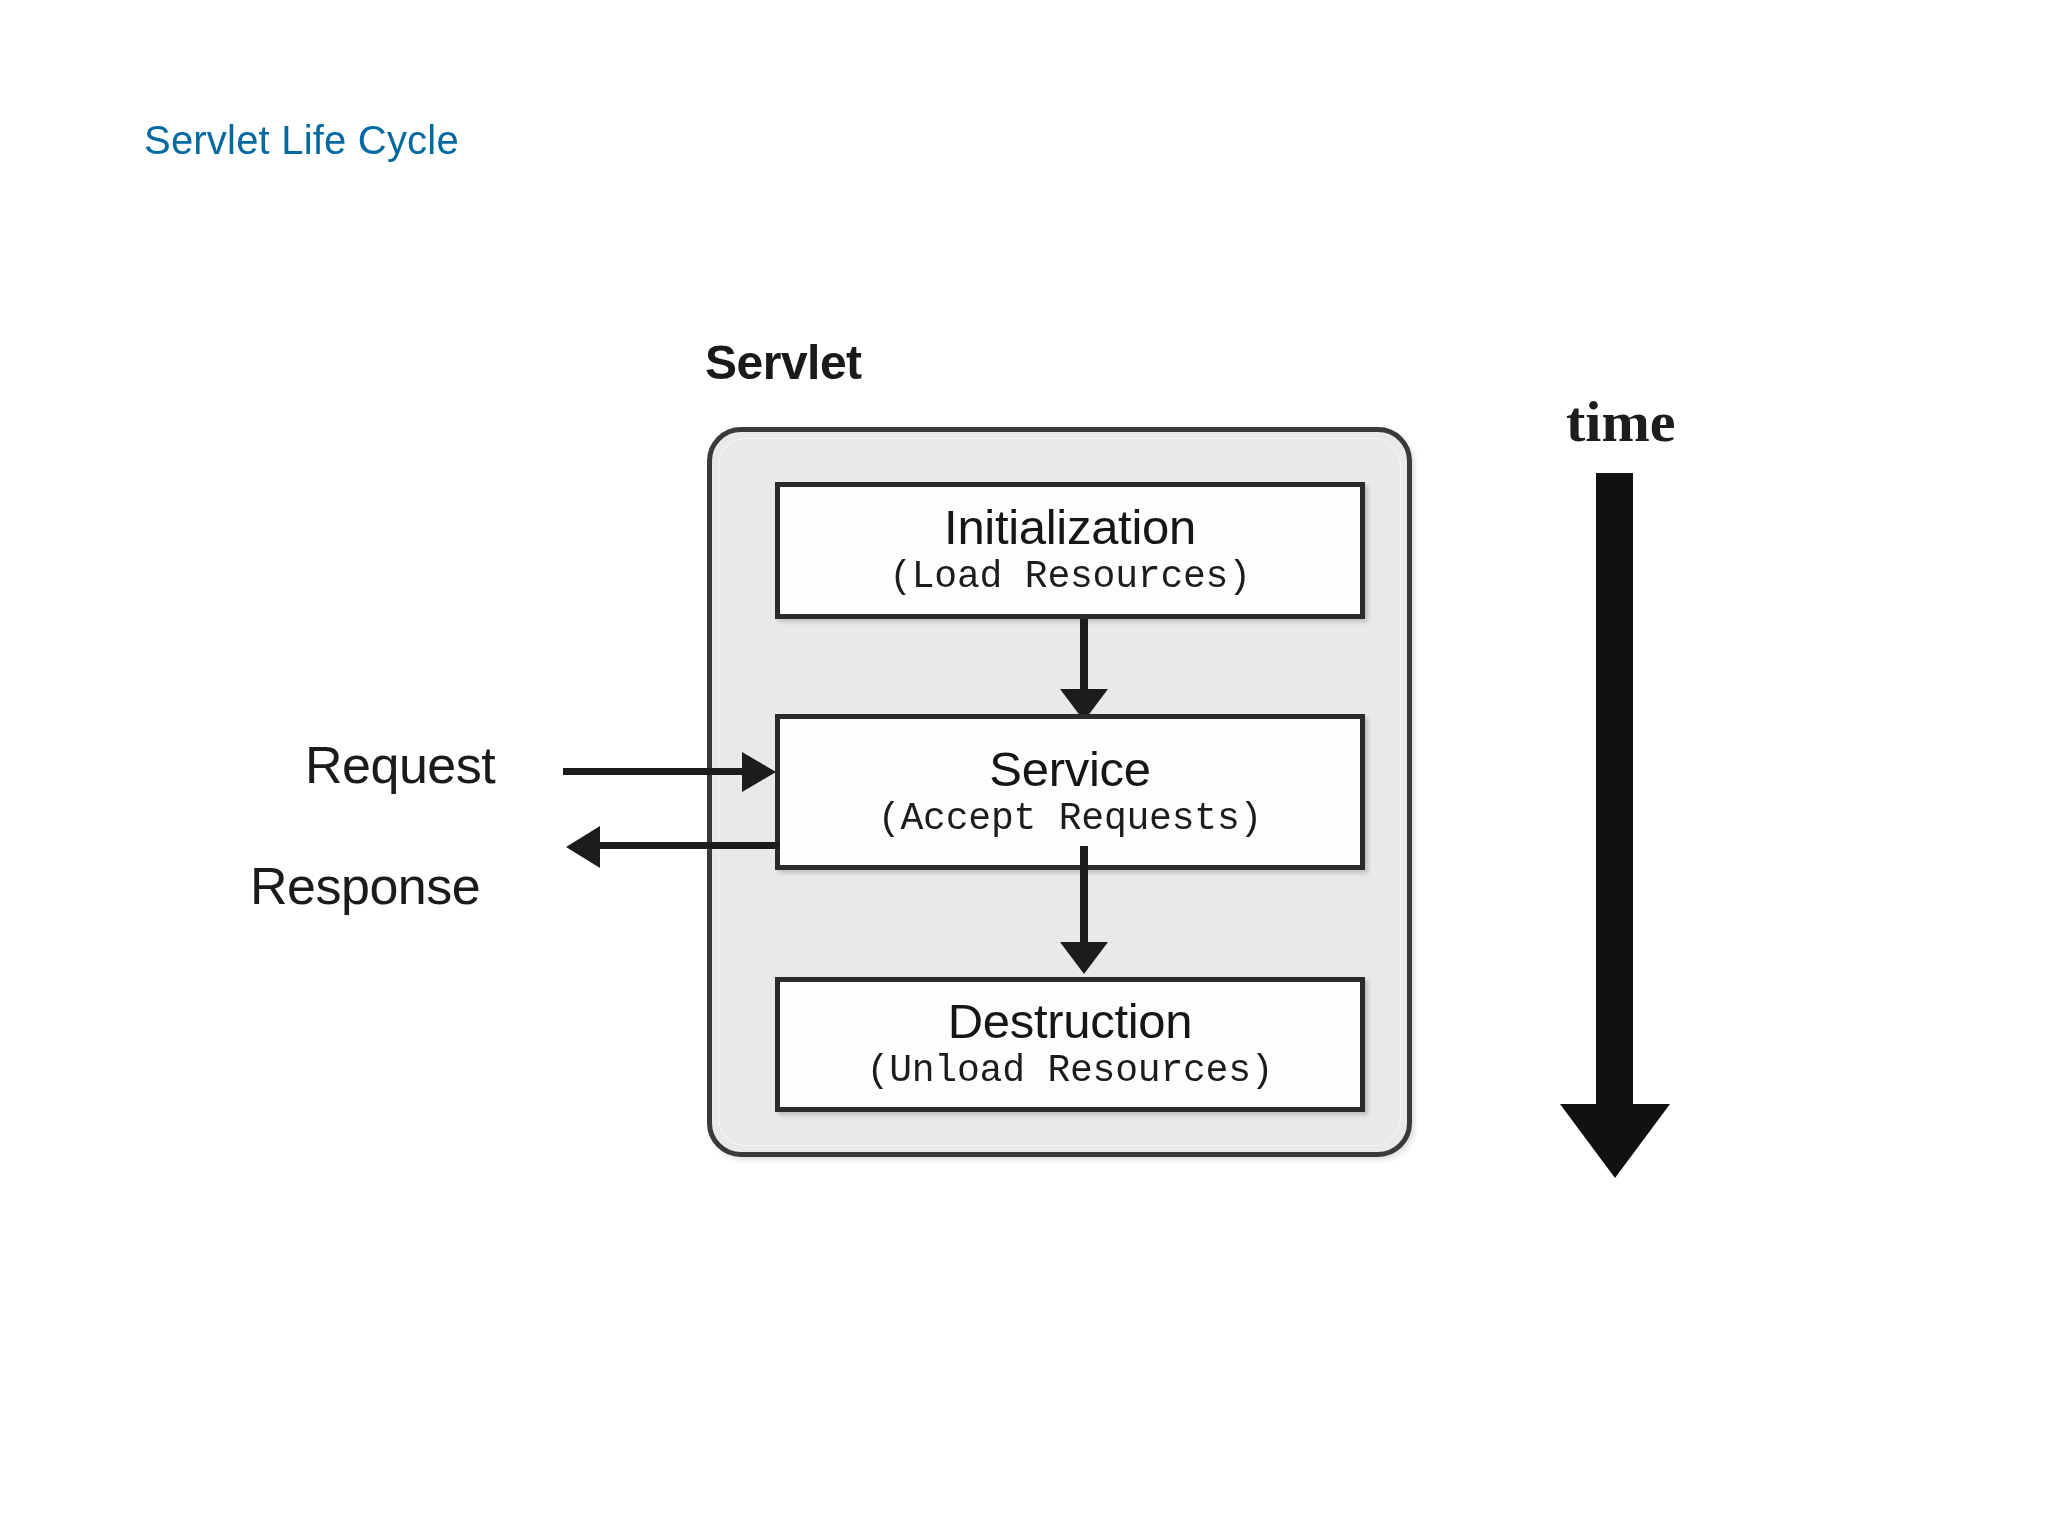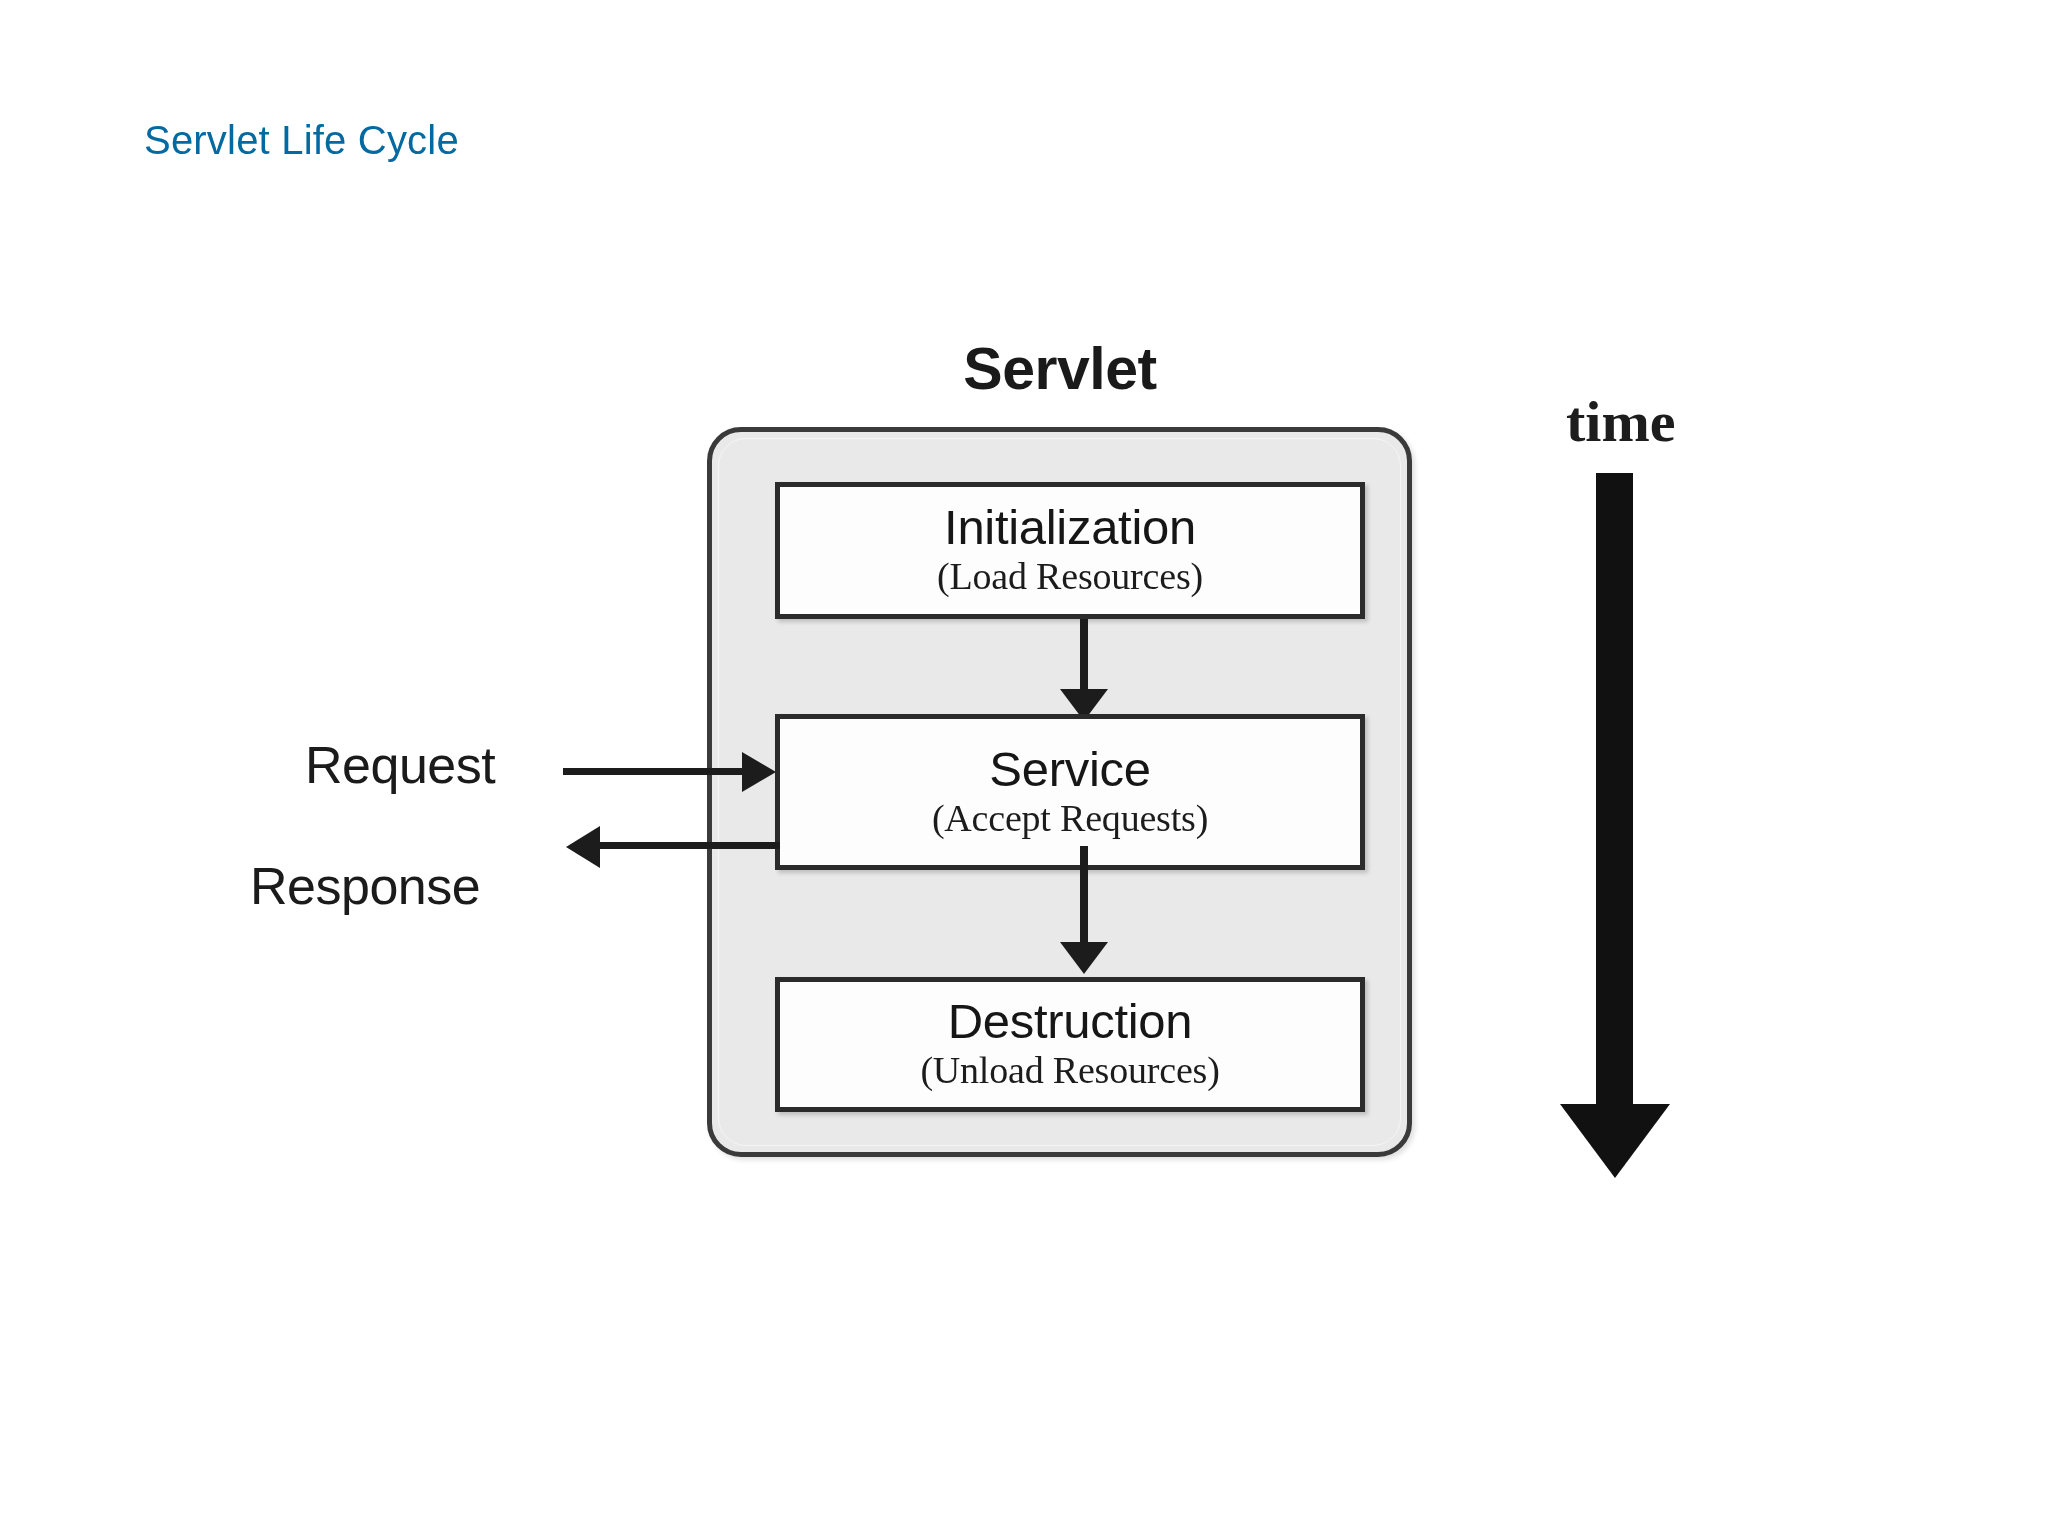--- a/index.html
+++ b/index.html
@@ -38,23 +38,23 @@
     width: 2048px;
     height: 1536px;
   }
 
   
   #servlet-caption {
     position: absolute;
     left: 705px;
     top: 335px;
     width: 710px;
-    text-align: center;
-    font-family: "Liberation Sans", sans-serif;
-    font-size: 59px;
+    text-align: left;
+    font-family: "Liberation Sans", sans-serif;
+    font-size: 48px;
     font-weight: 700;
     color: #1a1a1a;
     letter-spacing: -0.5px;
   }
 
   
   #servlet-container {
     position: absolute;
     left: 707px;
     top: 427px;
@@ -96,21 +96,21 @@
   .phase-title {
     font-family: "Liberation Sans", sans-serif;
     font-size: 49px;
     font-weight: 400;
     color: #161616;
     line-height: 1.02;
     letter-spacing: -0.3px;
     white-space: nowrap;
   }
   .phase-sub {
-    font-family: Liberation Serif, serif;
+    font-family: Liberation Mono, monospace;
     font-size: 38px;
     font-weight: 400;
     color: #1c1c1c;
     line-height: 1.1;
     margin-top: 3px;
     letter-spacing: -0.2px;
     white-space: nowrap;
   }
 
   

